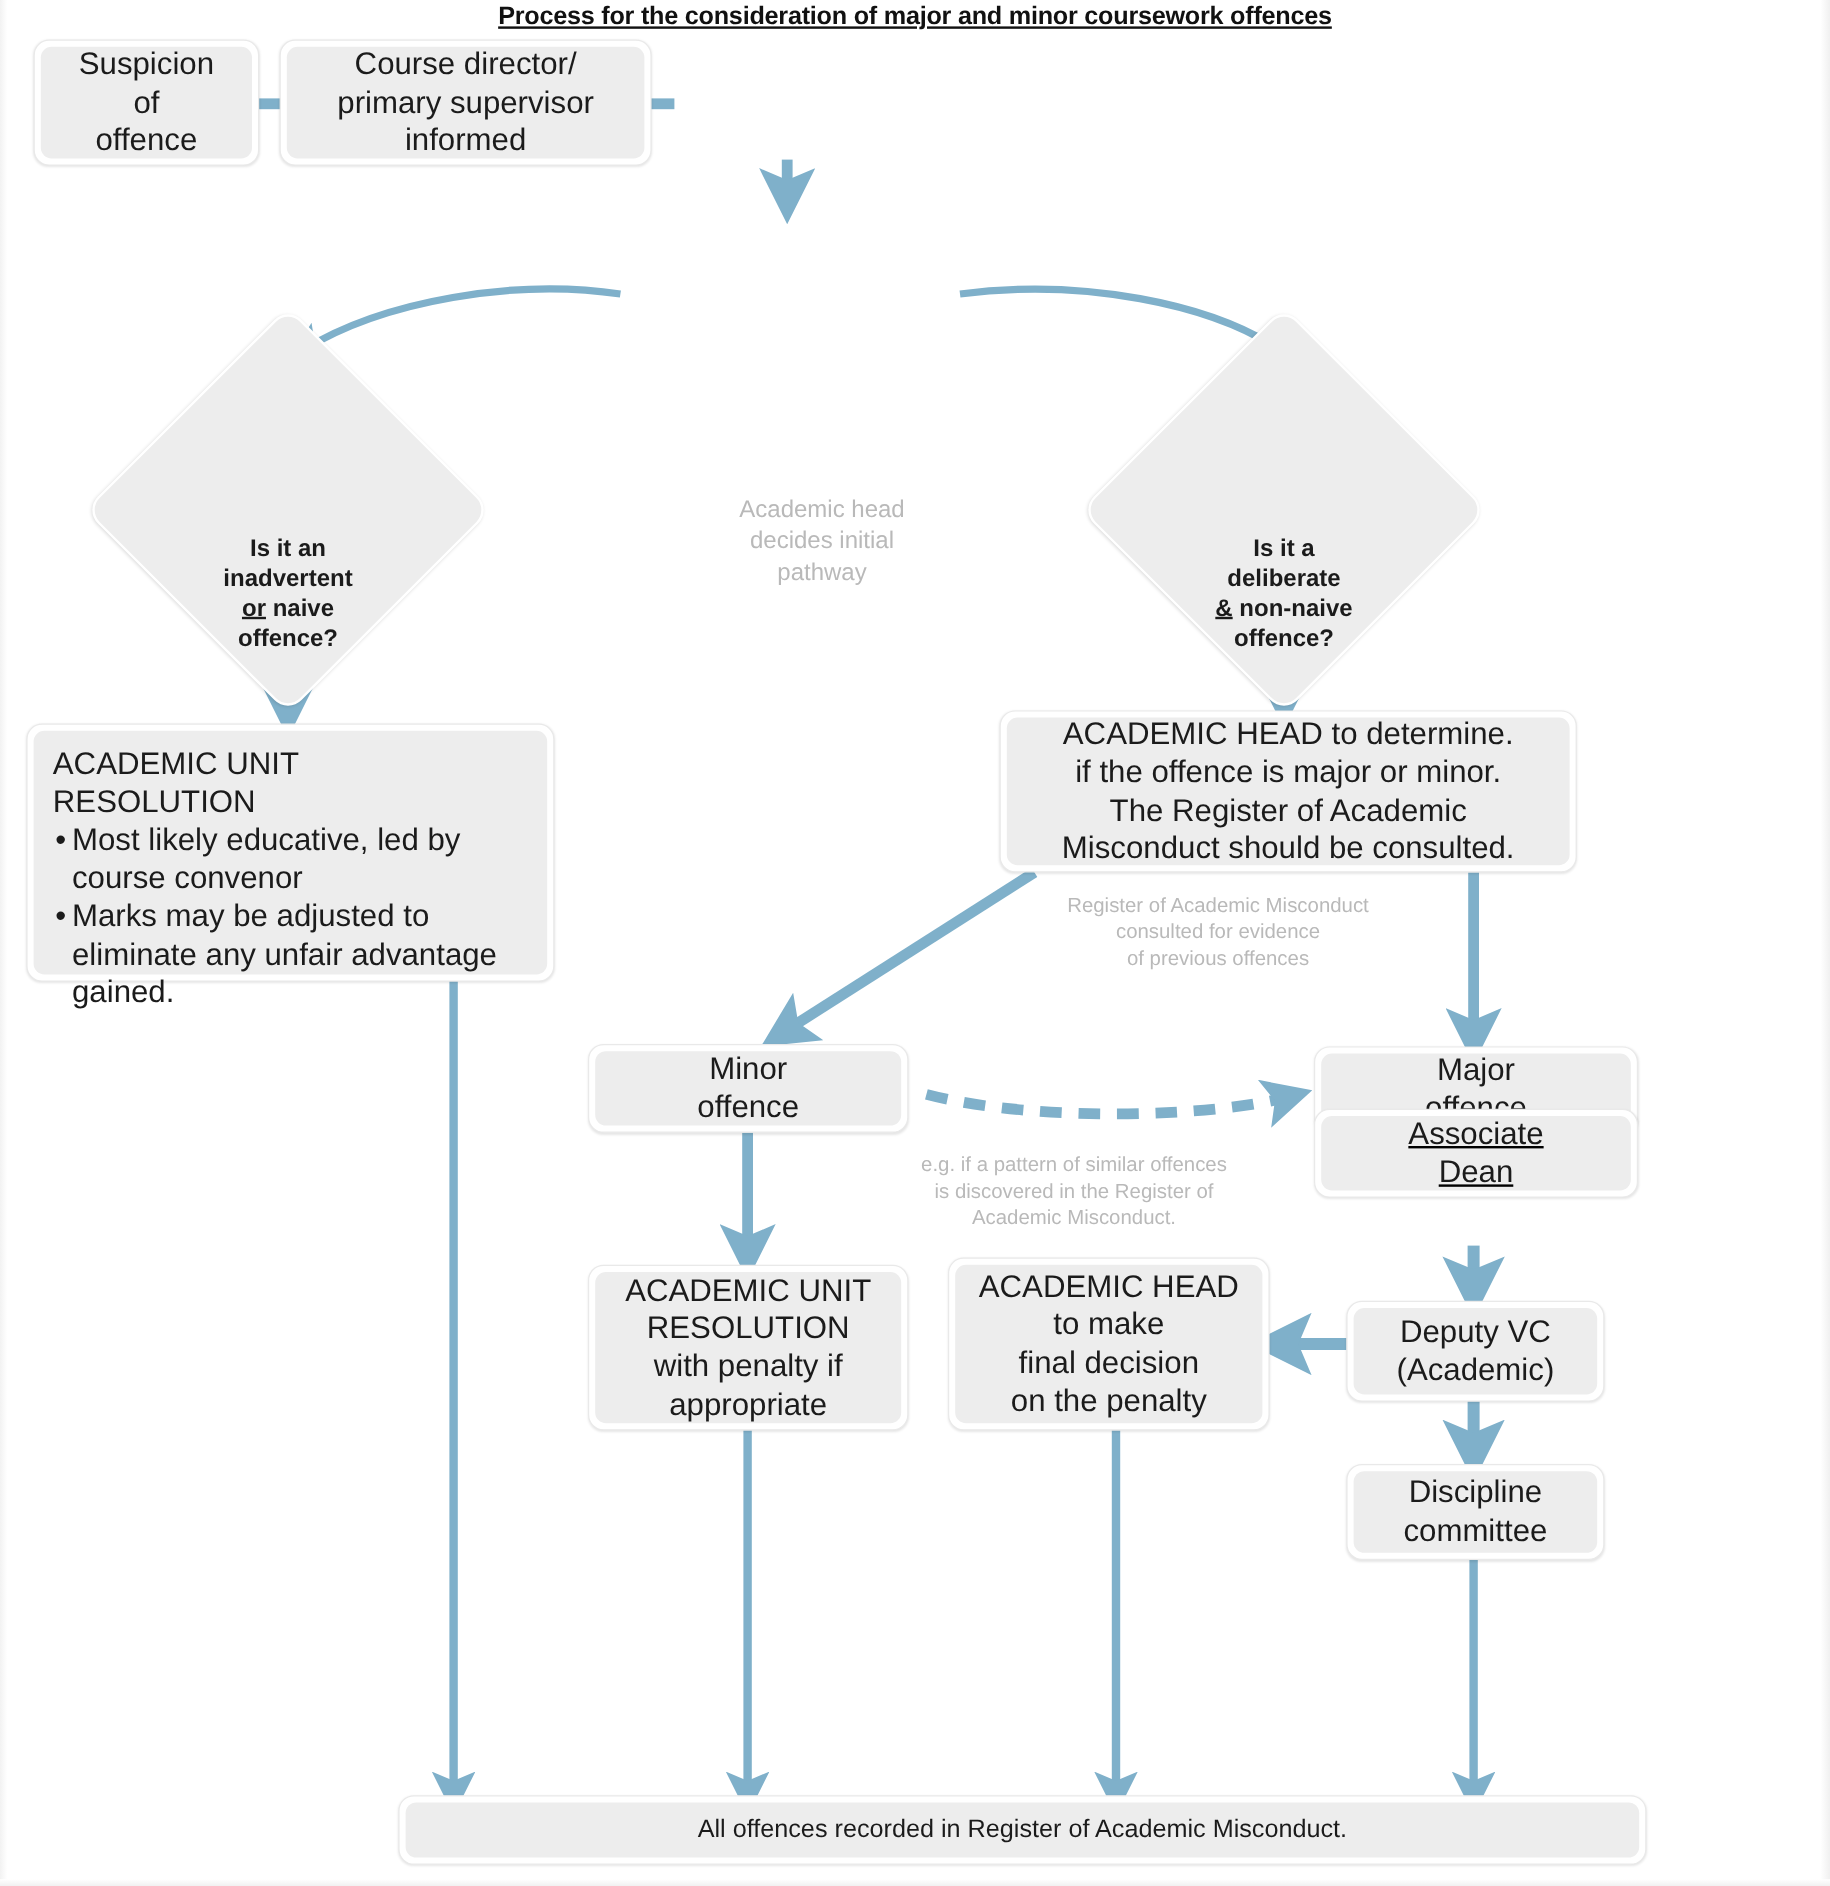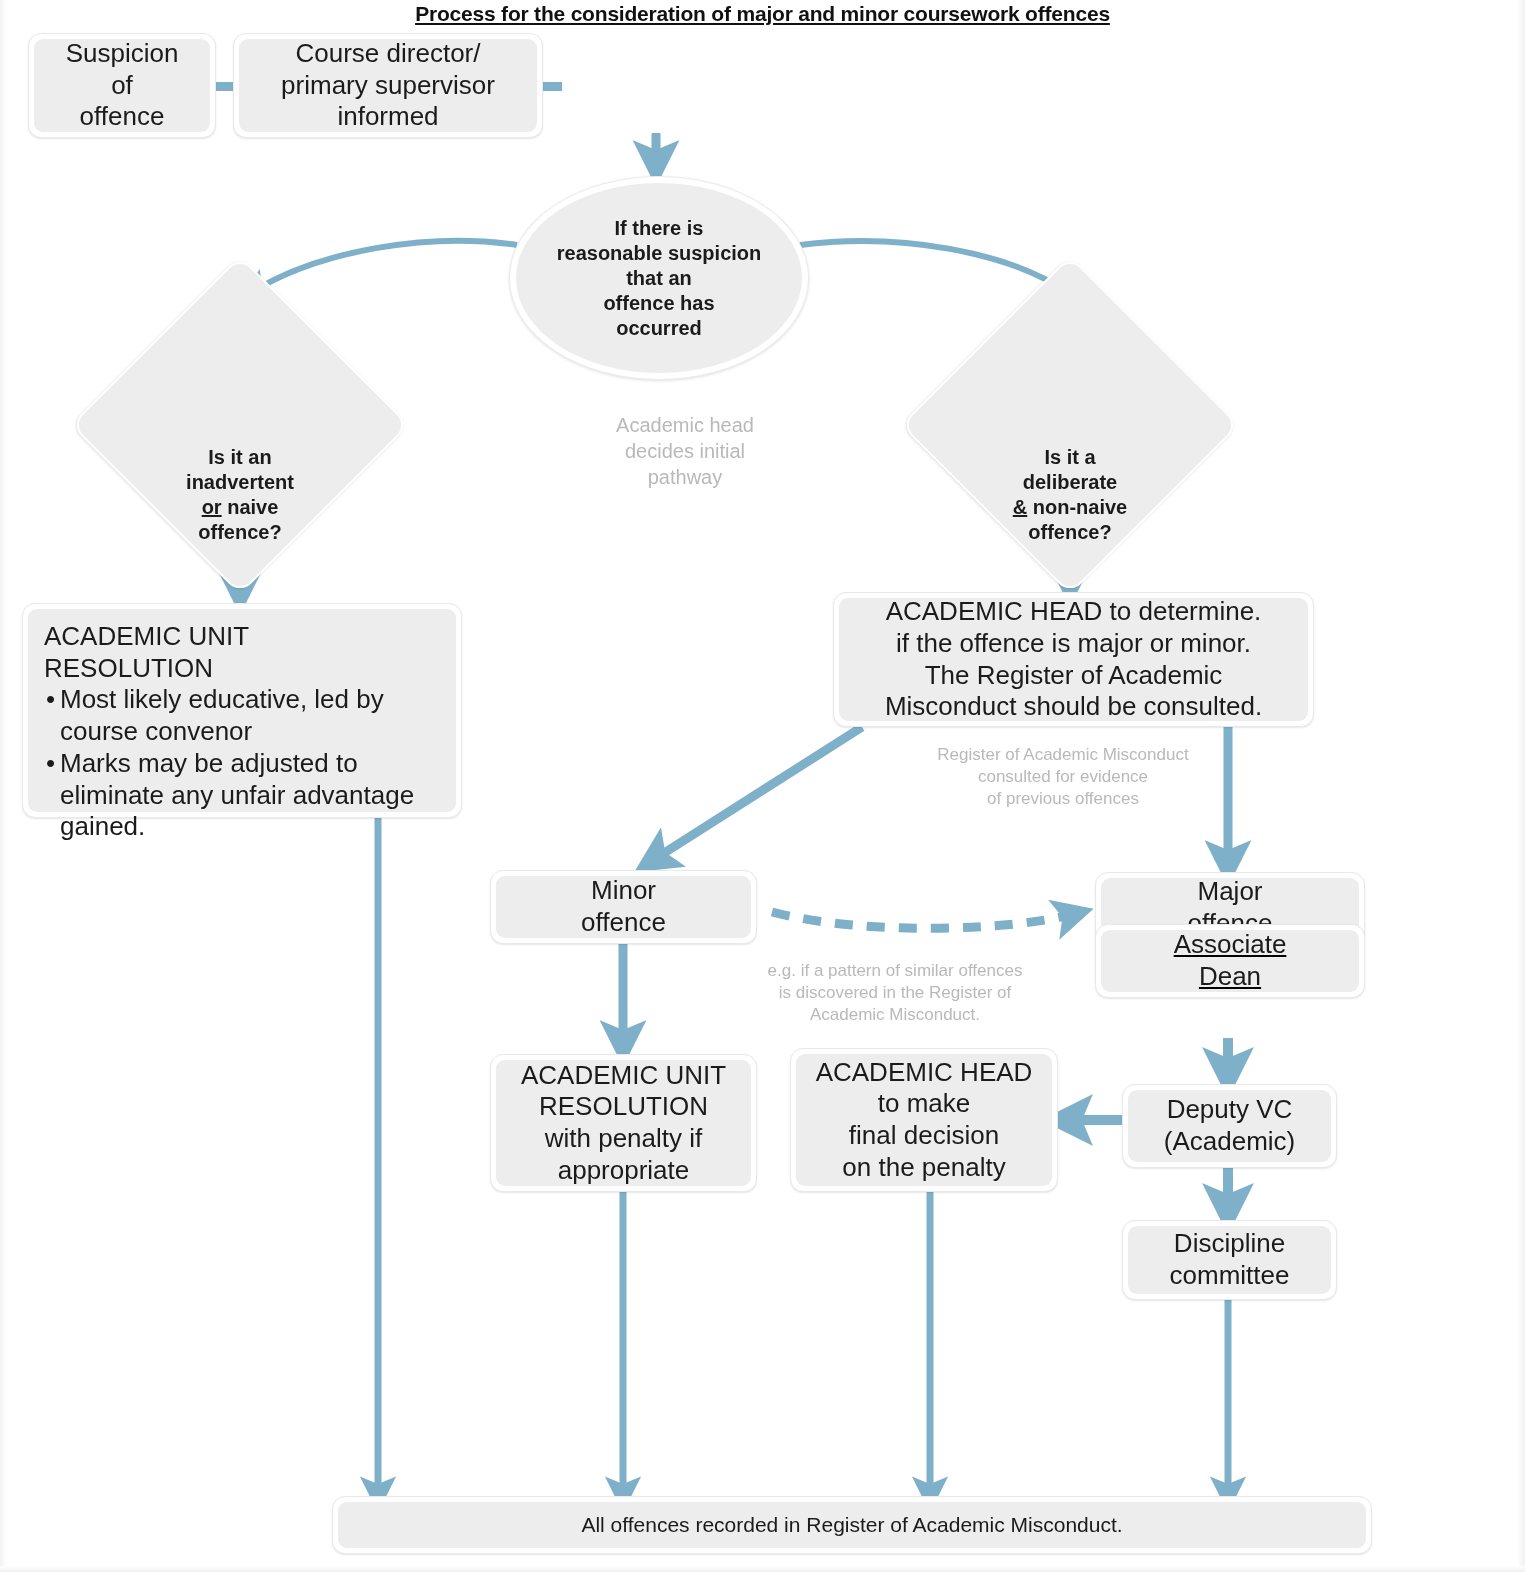--- a/index.html
+++ b/index.html
@@ -195,31 +195,20 @@
 
   <div class="node" style="left:233px; top:33px; width:310px; height:105px;">
     <div class="inner">
       <div>Course director/</div>
       <div>primary supervisor</div>
       <div>informed</div>
     </div>
   </div>
 
 
-  <div class="oval" style="left:509px; top:176px; width:300px; height:204px;">
-    <div class="inner">
-      <div>
-        <div>If there is</div>
-        <div>reasonable suspicion</div>
-        <div>that an</div>
-        <div>offence has</div>
-        <div>occurred</div>
-      </div>
-    </div>
-  </div>
 
   <div class="diamond" style="left:120px; top:305px; width:240px; height:240px;">
     <div class="dshape"></div>
     <div class="dtext">
       <div>
         <div>Is it an</div>
         <div>inadvertent</div>
         <div><span class="u">or</span><span> naive</span></div>
         <div>offence?</div>
       </div>
@@ -237,21 +226,21 @@
       </div>
     </div>
   </div>
 
   <div class="note big" style="left:540px; top:412px; width:290px;">
     <div>Academic head</div>
     <div>decides initial</div>
     <div>pathway</div>
   </div>
 
-  <div class="note small" style="left:858px; top:744px; width:410px;">
+  <div class="note small" style="left:810px; top:744px; width:410px;">
     <div>Register of Academic Misconduct</div>
     <div>consulted for evidence</div>
     <div>of previous offences</div>
   </div>
 
   <div class="note small" style="left:700px; top:960px; width:390px;">
     <div>e.g. if a pattern of similar offences</div>
     <div>is discovered in the Register of</div>
     <div>Academic Misconduct.</div>
   </div>

